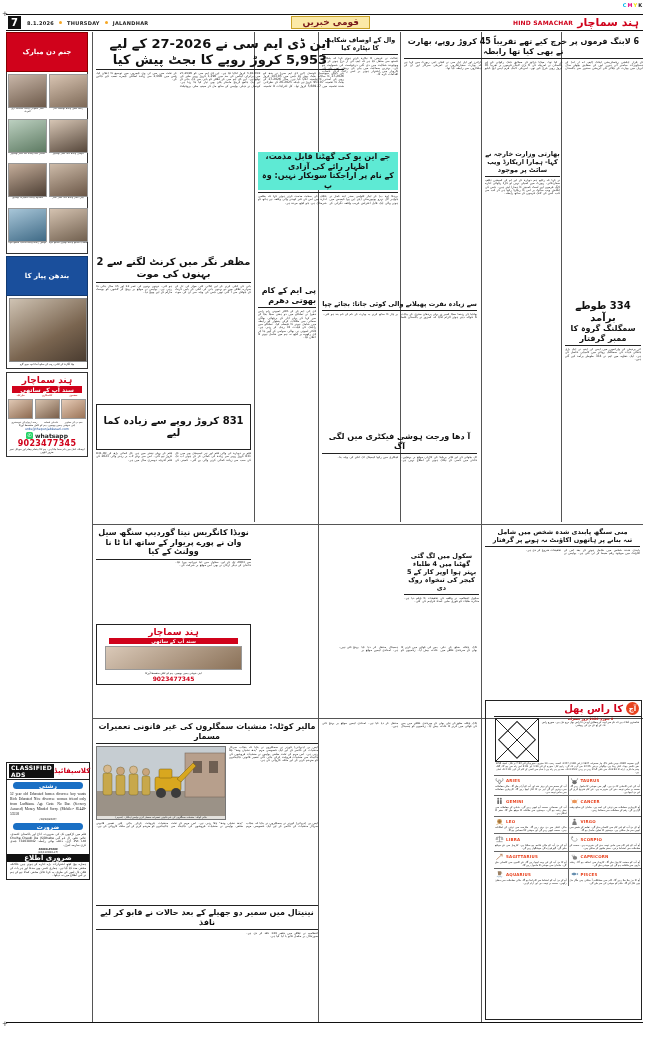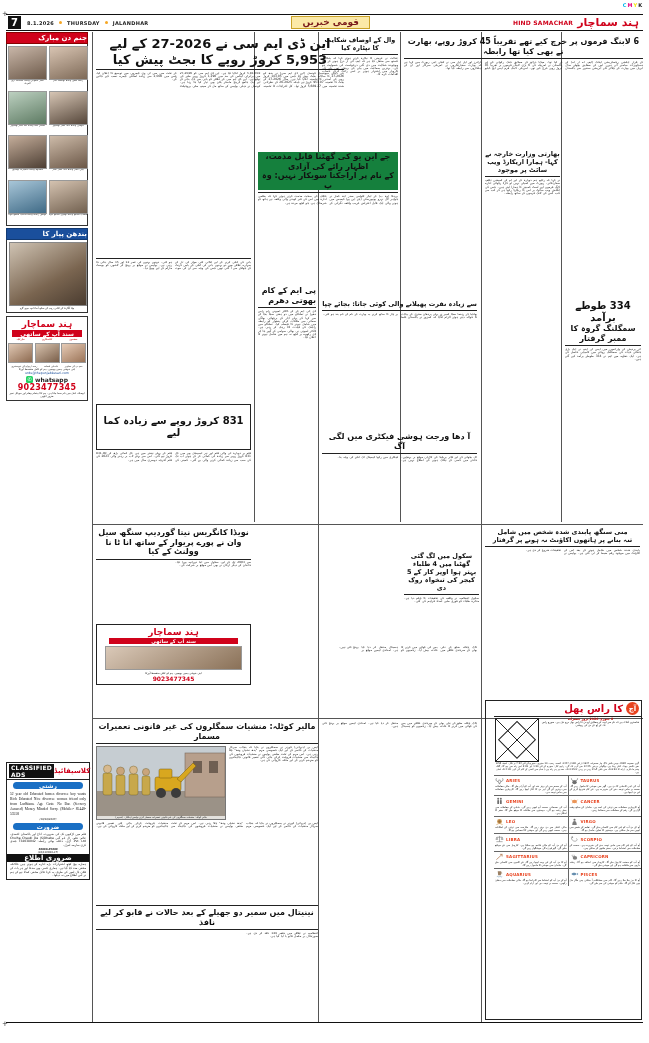--- a/index.html
+++ b/index.html
@@ -26,22 +26,22 @@
          font-weight:bold;color:#7a1b1b;font-family:"DejaVu Sans",sans-serif;line-height:11px;}
   .brand-en{color:#d0021b;font-weight:bold;font-size:6px;letter-spacing:.2px;margin-right:4px;}
   .brand-ur{color:#d0021b;font-weight:bold;font-size:11px;margin-right:4px;
             font-family:"DejaVu Sans",sans-serif;direction:rtl;}
   .cmyk{position:absolute;right:6px;top:2px;font-size:5px;letter-spacing:1px;font-weight:bold;}
   .cmyk span:nth-child(1){color:#00b7eb}.cmyk span:nth-child(2){color:#e6007e}
   .cmyk span:nth-child(3){color:#f5e500}.cmyk span:nth-child(4){color:#111}
 
   
   .rail{position:absolute;left:6px;top:32px;width:82px;}
-  .rail-hd{background:#d0021b;color:#fff;text-align:right;font-size:7px;font-weight:bold;
-           padding:1px 0;border:.5px solid #800;direction:rtl;}
+  .rail-hd{background:#d0021b;color:#fff;text-align:center;font-size:7px;font-weight:bold;
+           padding:15px 0;border:.5px solid #800;direction:rtl;}
   .rail-hd.blue{background:#1a4f9c;border-color:#123a72;}
   .photogrid{display:grid;grid-template-columns:1fr 1fr;gap:1.5px;padding:2px 1px;border:.6px solid #333;border-top:none;}
   .pcell{display:flex;flex-direction:column;align-items:center;}
   .pimg{width:37px;height:32px;border:.5px solid #999;background:#cfc9c2;position:relative;overflow:hidden;}
   .pcap{font-size:2.5px;line-height:2.9px;text-align:center;direction:rtl;color:#222;height:9px;overflow:hidden;}
 
   .bandhan{border:.6px solid #333;border-top:none;padding:2px;}
   .bandhan .big{width:100%;height:62px;background:#bdb5ab;border:.5px solid #888;}
   .bandhan .cap{font-size:2.5px;line-height:3px;text-align:center;direction:rtl;margin-top:1px;}
 
@@ -72,21 +72,21 @@
 
   
   .art{position:absolute;box-sizing:border-box;}
   .hl{direction:rtl;text-align:center;font-weight:bold;color:#111;
       font-family:"DejaVu Sans",sans-serif;}
   .hl.h1{font-size:13px;line-height:15px;}
   .hl.h2{font-size:10px;line-height:12px;}
   .hl.h3{font-size:8px;line-height:9.5px;}
   .hl.h4{font-size:6.5px;line-height:8px;}
   .hl.boxed{border:.8px solid #222;padding:10px 2px;}
-  .hl.hilite{background:#15803d;}
+  .hl.hilite{background:#5eead4;}
   .vrule{position:absolute;border-left:.6px solid #555;}
   .hrule{position:absolute;border-top:.6px solid #555;}
 
   .photo{background:#b9b2a8;border:.5px solid #777;position:relative;overflow:hidden;}
   .photo.scene{background:linear-gradient(180deg,#cfd3d6 0%,#b9b0a2 45%,#8f8578 100%);}
   .photo .pc{position:absolute;bottom:0;left:0;right:0;font-size:2.4px;direction:rtl;
              text-align:center;color:#111;background:rgba(255,255,255,.72);}
 
   
   .horo{position:absolute;border:.8px solid #222;box-sizing:border-box;padding-left:8px;}
@@ -238,20 +238,21 @@
   <div style="position:absolute;left:6px;top:1022px;width:637px;border-top:1.2px solid #111"></div>
 
   <div class="art" style="left:96px;top:36px;width:248px;">
     <div class="hl h1">این ڈی ایم سی نے 2026-27 کے لیے</div>
     <div class="hl h1" style="margin-top:1px">5,953 کروڑ روپے کا بجٹ پیش کیا</div>
     <div style="border-top:.7px solid #222;margin:2px 0 1.5px"></div>
     <div class="body-txt cols3" style="height:176px">نئی دہلی میونسپل کونسل (این ڈی ایم سی) نے بدھ کو 2026-27 کا سالانہ بجٹ پیش کیا جس میں 143.05 کروڑ روپے کی آمدنی کا تخمینہ لگایا گیا ہے۔ سال 2026-27 کے بجٹ کا تخمینہ 953.07 کروڑ ہے جبکہ 2025-26 کے نظرثانی شدہ تخمینہ میں 5,689.27 کروڑ تھا۔ کل اخراجات کا تخمینہ 5,810.02 کروڑ لگایا گیا ہے۔ این ڈی ایم سی کو 2026-27 میں پراپرٹی ٹیکس کی مد میں 1,290 کروڑ روپے ملنے کی توقع ہے۔ این ڈی ایم سی کے علاقے کو پانی سے پاک بنانے کے لیے ایک جامع ڈرینج ماسٹر پلان بھی تیار کیا جا رہا ہے۔ کونسل نے دہلی پولیس کے ساتھ مل کر سیف سٹی پروجیکٹ کے تحت سی سی ٹی وی کیمروں میں توسیع کا اعلان کیا، جس میں 2,000 سے زیادہ اضافی کیمرے نصب کیے جائیں گے۔</div>
   </div>
 
   <div class="art" style="left:96px;top:256px;width:155px;">
+    <div class="hl h2">مظفر نگر میں کرنٹ لگنے سے 2 بہنوں کی موت</div>
     <div style="border-top:.7px solid #222;margin:2px 0 1.5px"></div>
     <div class="body-txt cols2" style="height:128px">پانی کی ٹنکی کرنے کے لیے لگائی گئی موٹر کی تار کے سہارے علاقے میں دو بہنوں پانی کی ٹنکی کے پاس کرنٹ کے جھٹکے سے آ گئی تھیں جس کی وجہ سے ان کی موت ہو گئی۔ دونوں بہنوں کی عمر 12 اور 15 سال بتائی جا رہی ہے۔ پولیس نے موقع پر پہنچ کر لاشوں کو پوسٹ مارٹم کے لیے بھیج دیا۔</div>
   </div>
 
   <div class="art" style="left:96px;top:404px;width:155px;">
     <div class="hl h2 boxed">831 کروڑ روپے سے زیادہ کما لیے</div>
     <div class="body-txt cols2" style="height:100px;margin-top:2px">فلم پر دوبارہ آنے والی فلم اور ہر اسپیشل بھر میں کل 831 کروڑ روپے سے زیادہ کی کمائی کر کے ہوئے اب تک کی سب سے زیادہ کمائی کرنے والی بن گئی۔ کمپنی کی فلم کے پہلے ہفتے میں ہی کل کمائی بڑھ کر 831.40 کروڑ ہو گئی۔ اس سے پہلے ٹاپ پر رہنے والی 2023 کی فلم آخرجہ دوسری سال میں ہے۔</div>
   </div>
 
   <div class="art" style="left:96px;top:528px;width:155px;">

